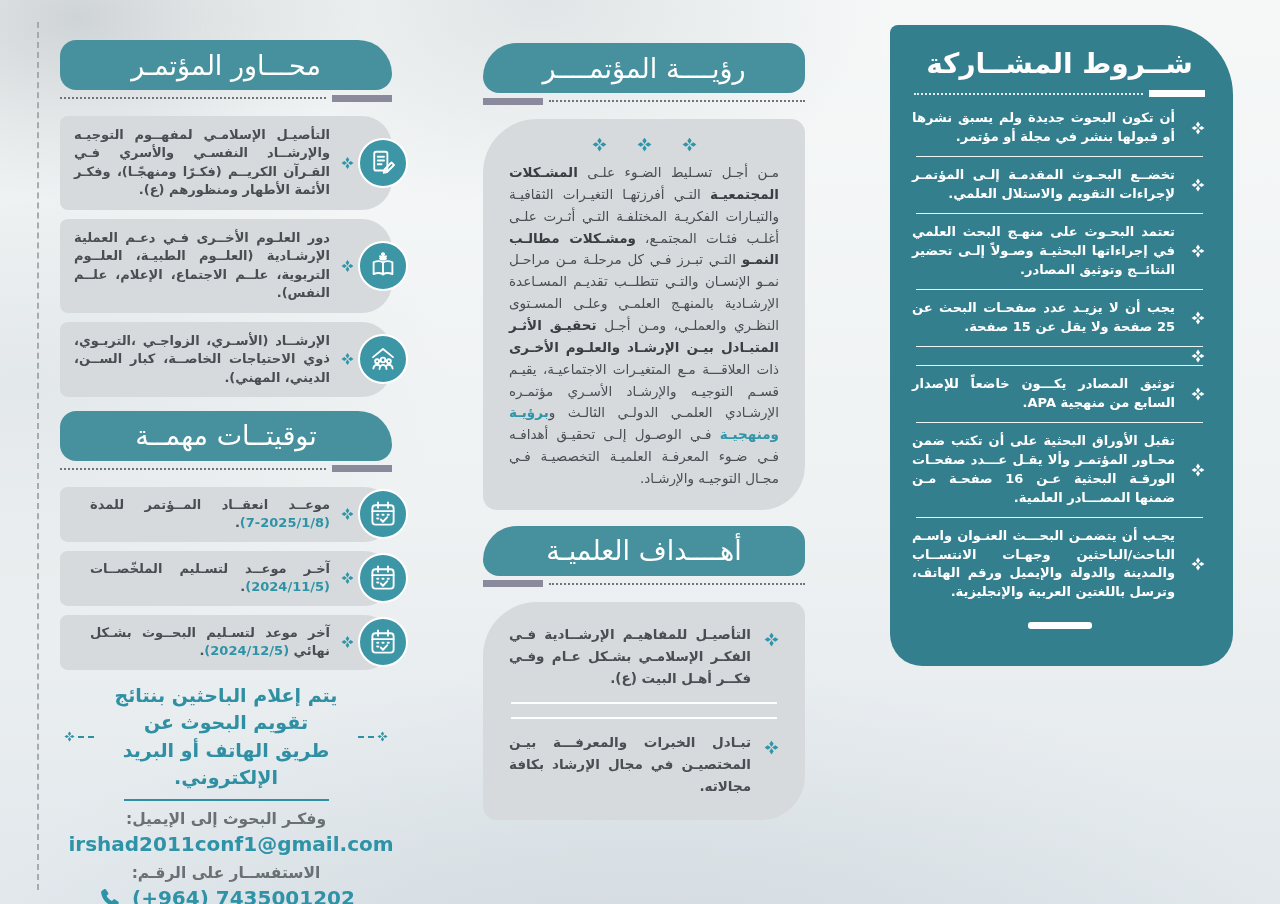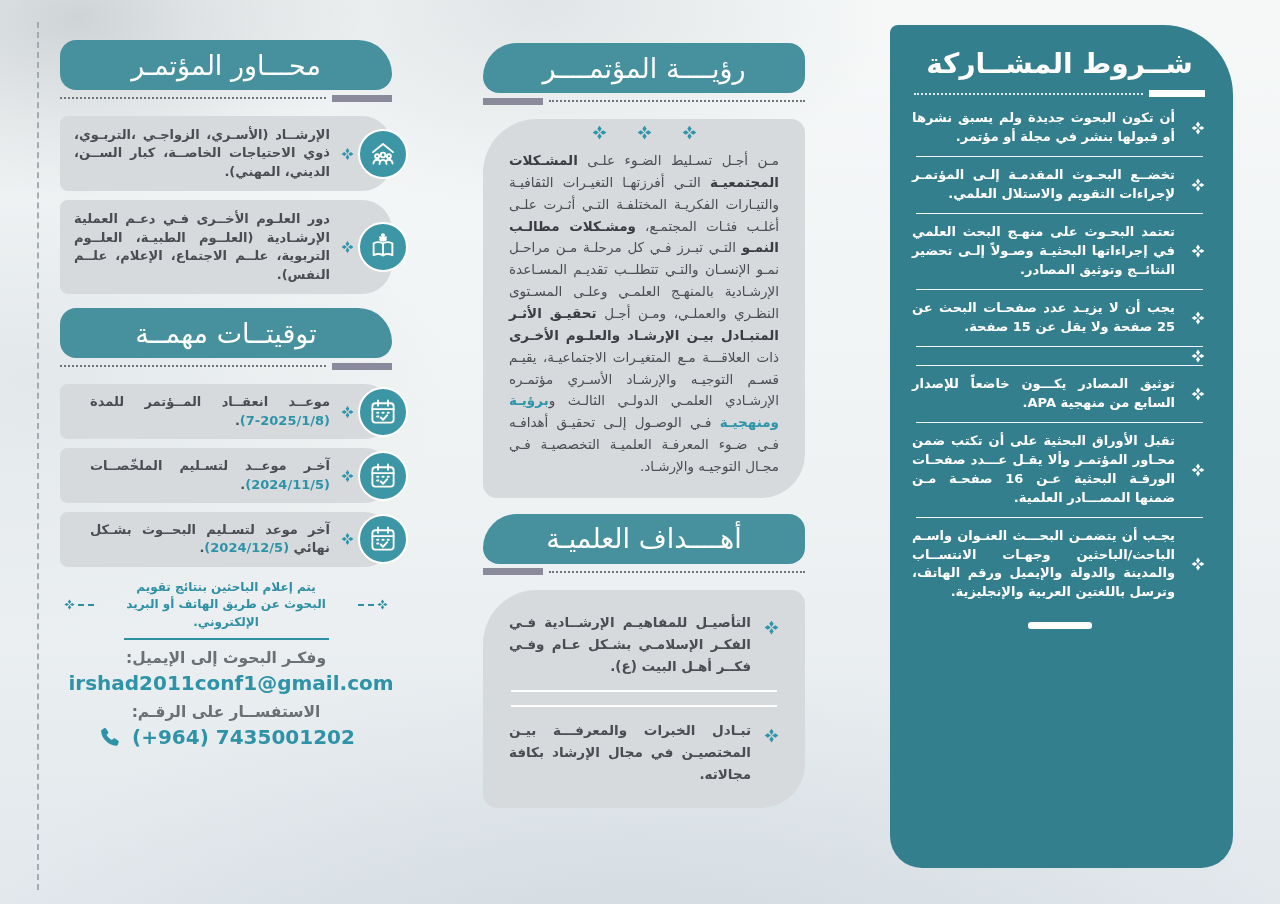--- a/index.html
+++ b/index.html
@@ -47,50 +47,50 @@
     width:50px; height:50px; border-radius:50%;
     background:#3c96a5; border:2.5px solid #fff;
     display:flex; align-items:center; justify-content:center;
     left:auto; right:-16px;
   }
   .axis-item .orn-mark{ position:absolute; right:38px; top:50%; transform:translateY(-50%); color:#2f96aa; }
   .time-item{ padding:9px 62px 9px 30px; }
   .date{ color:#2e93a7; }
   .note{
     margin:12px 4px 0; text-align:center; color:#2f8fa3;
-    font-size:12px; font-weight:bold; line-height:1.45;
+    font-size:19px; font-weight:bold; line-height:1.45;
     display:flex; align-items:center; gap:20px;
   }
   .note .txt{ flex:1; }
   .flr{ flex:0 0 auto; color:#2f8fa3; display:flex; align-items:center; gap:3px; }
   .flr .dash{ width:16px; border-top:2px dashed #2f8fa3; height:0; }
   .note-line{ width:205px; border-top:2px solid #2f8fa3; margin:7px auto 9px; }
   .c-label{ text-align:center; color:#6b7075; font-weight:bold; font-size:15.5px; margin:4px 0; }
   .c-row{ direction:ltr; display:flex; justify-content:center; gap:10px;
           color:#2e93a7; font-weight:bold; font-size:20px; margin:4px 0 6px; }
 
   
   .col-mid{ position:absolute; top:43px; left:483px; width:322px; }
   .soft-box{
     background:#d7dadd; border-radius:54px 14px 44px 14px / 54px 14px 44px 14px;
-    padding:4px 26px 20px; color:#4a4e53;
+    padding:16px 26px 20px; color:#4a4e53;
     font-size:13.5px; line-height:1.62; text-align:justify;
   }
   .orn-trio{ display:flex; justify-content:center; gap:30px; color:#2f96aa; margin:2px 0 10px; }
   .b{ font-weight:bold; color:#3a3e43; }
   .teal-run{ font-weight:bold; color:#2f96aa; }
   .goals-box{ margin-top:0; padding:22px 24px; }
   .goal{ position:relative; padding:0 30px 0 2px; font-weight:bold; color:#4a4e53; }
   .goal .orn-mark{ position:absolute; right:2px; top:8px; color:#2f96aa; }
   .g-div{ border-top:2px solid #fff; margin:13px 4px; }
   .mid-gap{ height:16px; }
 
   
   .panel{
-    position:absolute; top:25px; right:47px; width:343px; height:843px;
+    position:absolute; top:25px; right:47px; width:343px; height:641px;
     background:#347f8e; color:#fff; overflow:hidden;
     border-radius:8px 70px 32px 32px / 8px 70px 32px 32px;
     padding:18px 24px 12px 20px;
     display:flex; flex-direction:column;
   }
   .panel h1{ font-size:28px; font-weight:bold; text-align:center; margin:4px 0 10px; }
   .p-underline{ display:flex; align-items:center; gap:6px; margin:0 4px 4px; }
   .p-underline .bar{ width:56px; height:7px; background:#fff; flex:0 0 auto; }
   .p-underline .dots{ flex:1; border-top:2px dotted rgba(255,255,255,.85); height:0; }
   .cond{
@@ -304,45 +304,58 @@
 
   <section class="col-left">
     <div class="hdr">
       <div class="pill sw-right">محـــاور المؤتمـر</div>
       <div class="underline">
         <span class="bar"></span>
         <span class="dots"></span>
       </div>
     </div>
 
+    <div class="axis-item">
+      <span>التأصيـل الإسلامـي لمفهــوم التوجيـه والإرشــاد النفسـي والأسري فـي القـرآن الكريــم (فكـرًا ومنهجًـا)، وفكـر الأئمة الأطهار ومنظورهم (ع).</span>
+      <span class="orn-mark">
+          <svg class="ic" width="13" height="13" fill="currentColor">
+            <use href="#i-orn"></use>
+          </svg>
+        </span>
+      <span class="badge">
+          <svg class="ic" width="30" height="30">
+            <use href="#i-docpen"></use>
+          </svg>
+        </span>
+    </div>
+
+    <div class="axis-item">
+      <span>دور العلـوم الأخــرى فـي دعـم العملية الإرشـادية (العلــوم الطبيـة، العلــوم التربوية، علــم الاجتماع، الإعلام، علــم النفس).</span>
+      <span class="orn-mark">
+          <svg class="ic" width="13" height="13" fill="currentColor">
+            <use href="#i-orn"></use>
+          </svg>
+        </span>
+      <span class="badge">
+          <svg class="ic" width="30" height="30">
+            <use href="#i-bookmed"></use>
+          </svg>
+        </span>
+    </div>
 
     <div class="axis-item">
       <span>الإرشــاد (الأسـري، الزواجـي ،التربـوي، ذوي الاحتياجات الخاصــة، كبار الســن، الديني، المهني).</span>
       <span class="orn-mark">
           <svg class="ic" width="13" height="13" fill="currentColor">
             <use href="#i-orn"></use>
           </svg>
         </span>
       <span class="badge">
           <svg class="ic" width="30" height="30">
             <use href="#i-family"></use>
-          </svg>
-        </span>
-    </div>
-
-    <div class="axis-item">
-      <span>دور العلـوم الأخــرى فـي دعـم العملية الإرشـادية (العلــوم الطبيـة، العلــوم التربوية، علــم الاجتماع، الإعلام، علــم النفس).</span>
-      <span class="orn-mark">
-          <svg class="ic" width="13" height="13" fill="currentColor">
-            <use href="#i-orn"></use>
-          </svg>
-        </span>
-      <span class="badge">
-          <svg class="ic" width="30" height="30">
-            <use href="#i-bookmed"></use>
           </svg>
         </span>
     </div>
 
     <div class="hdr" style="margin-top:14px;">
       <div class="pill sw-right">توقيتــات مهمــة</div>
       <div class="underline">
         <span class="bar"></span>
         <span class="dots"></span>
       </div>

